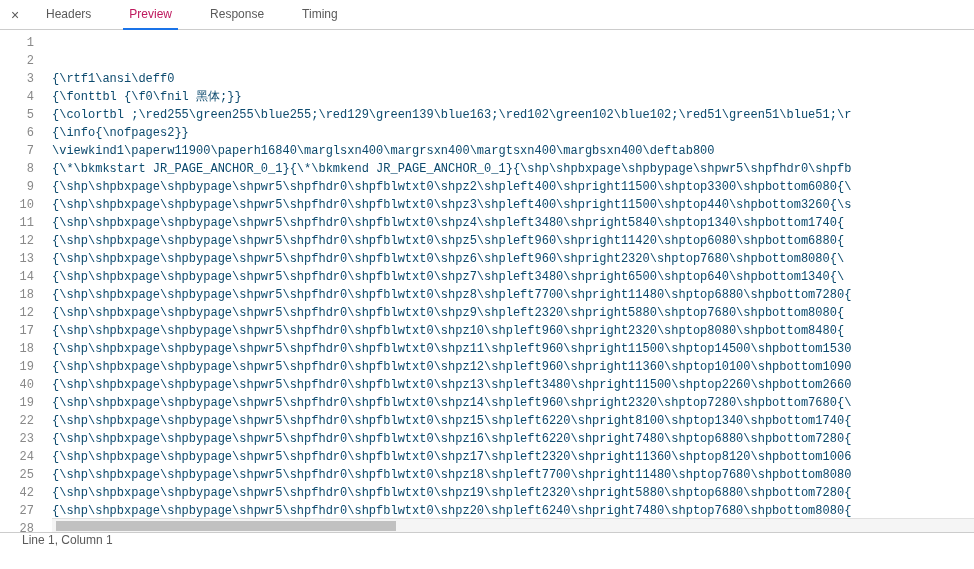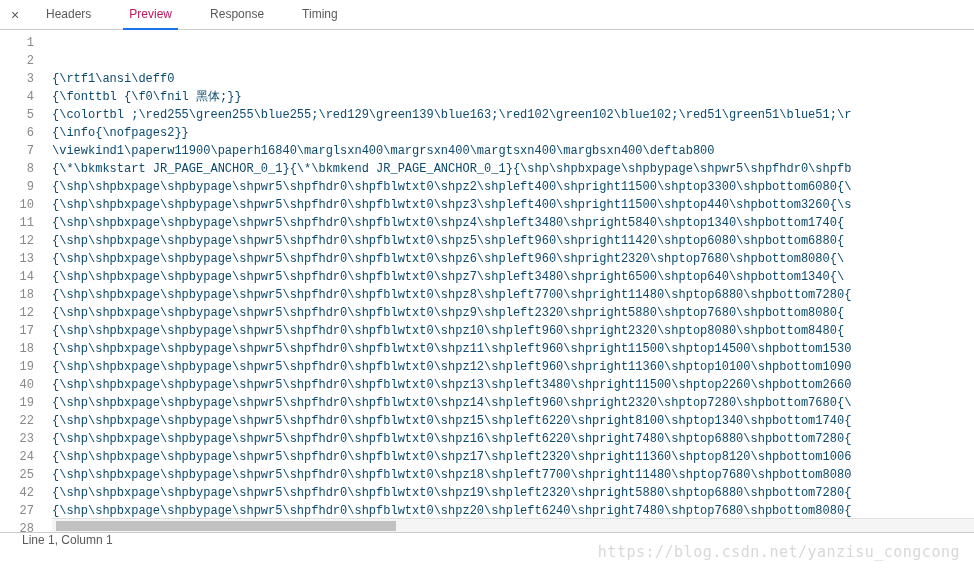--- a/index.html
+++ b/index.html
@@ -159,14 +159,13 @@
     </div>
   <div class="code-area" id="codearea">
     <div class="code-line">{\rtf1\ansi\deff0</div><div class="code-line">{\fonttbl {\f0\fnil 黑体;}}</div><div class="code-line">{\colortbl ;\red255\green255\blue255;\red129\green139\blue163;\red102\green102\blue102;\red51\green51\blue51;\r</div><div class="code-line">{\info{\nofpages2}}</div><div class="code-line">\viewkind1\paperw11900\paperh16840\marglsxn400\margrsxn400\margtsxn400\margbsxn400\deftab800</div><div class="code-line">{\*\bkmkstart JR_PAGE_ANCHOR_0_1}{\*\bkmkend JR_PAGE_ANCHOR_0_1}{\shp\shpbxpage\shpbypage\shpwr5\shpfhdr0\shpfb</div><div class="code-line">{\shp\shpbxpage\shpbypage\shpwr5\shpfhdr0\shpfblwtxt0\shpz2\shpleft400\shpright11500\shptop3300\shpbottom6080{\</div><div class="code-line">{\shp\shpbxpage\shpbypage\shpwr5\shpfhdr0\shpfblwtxt0\shpz3\shpleft400\shpright11500\shptop440\shpbottom3260{\s</div><div class="code-line">{\shp\shpbxpage\shpbypage\shpwr5\shpfhdr0\shpfblwtxt0\shpz4\shpleft3480\shpright5840\shptop1340\shpbottom1740{</div><div class="code-line">{\shp\shpbxpage\shpbypage\shpwr5\shpfhdr0\shpfblwtxt0\shpz5\shpleft960\shpright11420\shptop6080\shpbottom6880{</div><div class="code-line">{\shp\shpbxpage\shpbypage\shpwr5\shpfhdr0\shpfblwtxt0\shpz6\shpleft960\shpright2320\shptop7680\shpbottom8080{\</div><div class="code-line">{\shp\shpbxpage\shpbypage\shpwr5\shpfhdr0\shpfblwtxt0\shpz7\shpleft3480\shpright6500\shptop640\shpbottom1340{\</div><div class="code-line">{\shp\shpbxpage\shpbypage\shpwr5\shpfhdr0\shpfblwtxt0\shpz8\shpleft7700\shpright11480\shptop6880\shpbottom7280{</div><div class="code-line">{\shp\shpbxpage\shpbypage\shpwr5\shpfhdr0\shpfblwtxt0\shpz9\shpleft2320\shpright5880\shptop7680\shpbottom8080{</div><div class="code-line">{\shp\shpbxpage\shpbypage\shpwr5\shpfhdr0\shpfblwtxt0\shpz10\shpleft960\shpright2320\shptop8080\shpbottom8480{</div><div class="code-line">{\shp\shpbxpage\shpbypage\shpwr5\shpfhdr0\shpfblwtxt0\shpz11\shpleft960\shpright11500\shptop14500\shpbottom1530</div><div class="code-line">{\shp\shpbxpage\shpbypage\shpwr5\shpfhdr0\shpfblwtxt0\shpz12\shpleft960\shpright11360\shptop10100\shpbottom1090</div><div class="code-line">{\shp\shpbxpage\shpbypage\shpwr5\shpfhdr0\shpfblwtxt0\shpz13\shpleft3480\shpright11500\shptop2260\shpbottom2660</div><div class="code-line">{\shp\shpbxpage\shpbypage\shpwr5\shpfhdr0\shpfblwtxt0\shpz14\shpleft960\shpright2320\shptop7280\shpbottom7680{\</div><div class="code-line">{\shp\shpbxpage\shpbypage\shpwr5\shpfhdr0\shpfblwtxt0\shpz15\shpleft6220\shpright8100\shptop1340\shpbottom1740{</div><div class="code-line">{\shp\shpbxpage\shpbypage\shpwr5\shpfhdr0\shpfblwtxt0\shpz16\shpleft6220\shpright7480\shptop6880\shpbottom7280{</div><div class="code-line">{\shp\shpbxpage\shpbypage\shpwr5\shpfhdr0\shpfblwtxt0\shpz17\shpleft2320\shpright11360\shptop8120\shpbottom1006</div><div class="code-line">{\shp\shpbxpage\shpbypage\shpwr5\shpfhdr0\shpfblwtxt0\shpz18\shpleft7700\shpright11480\shptop7680\shpbottom8080</div><div class="code-line">{\shp\shpbxpage\shpbypage\shpwr5\shpfhdr0\shpfblwtxt0\shpz19\shpleft2320\shpright5880\shptop6880\shpbottom7280{</div><div class="code-line">{\shp\shpbxpage\shpbypage\shpwr5\shpfhdr0\shpfblwtxt0\shpz20\shpleft6240\shpright7480\shptop7680\shpbottom8080{</div><div class="code-line">{\shp\shpbxpage\shpbypage\shpwr5\shpfhdr0\shpfblwtxt0\shpz21\shpleft7700\shpright11480\shptop7280\shpbottom7680</div><div class="scrollbar-h">
       <div class="scroll-thumb"></div>
     </div>
   </div>
 </div>
 
 <div class="status-bar">
   <span>Line 1, Column 1</span>
-  <span class="watermark">https://blog.csdn.net/yanzisu_congcong</span>
 </div>
 
 </body></html>

